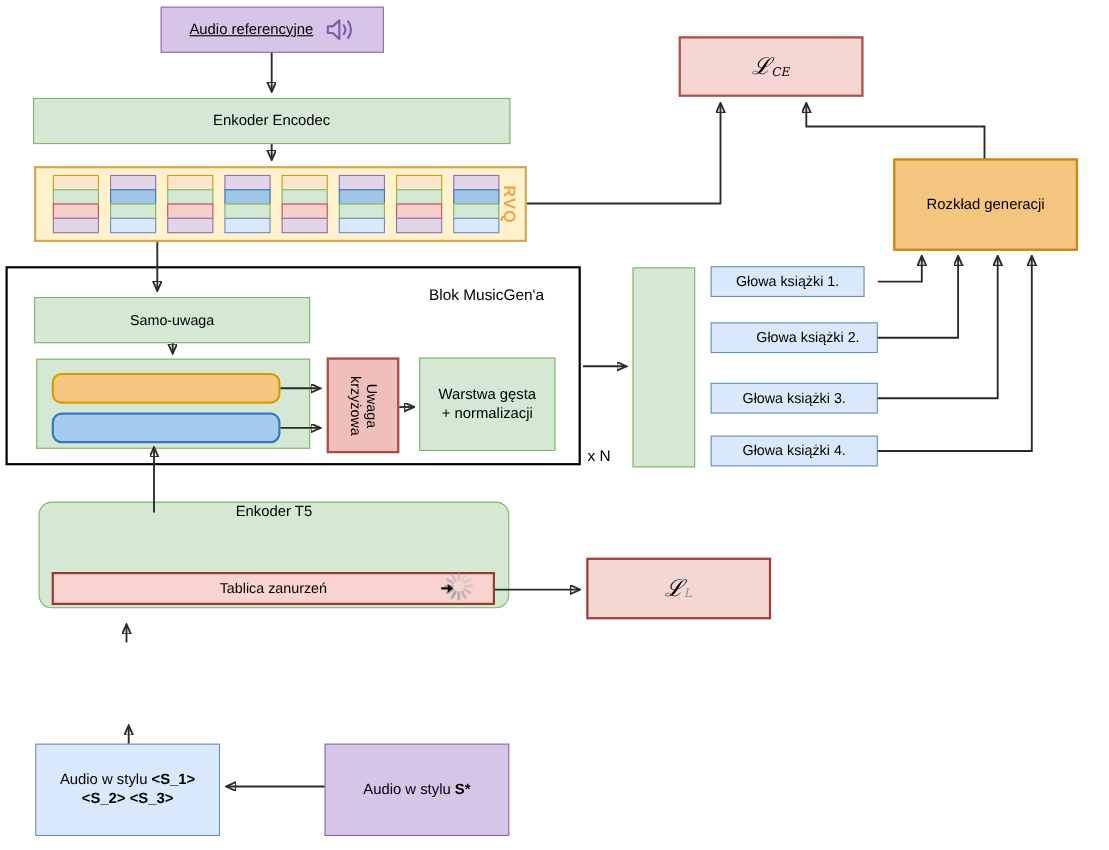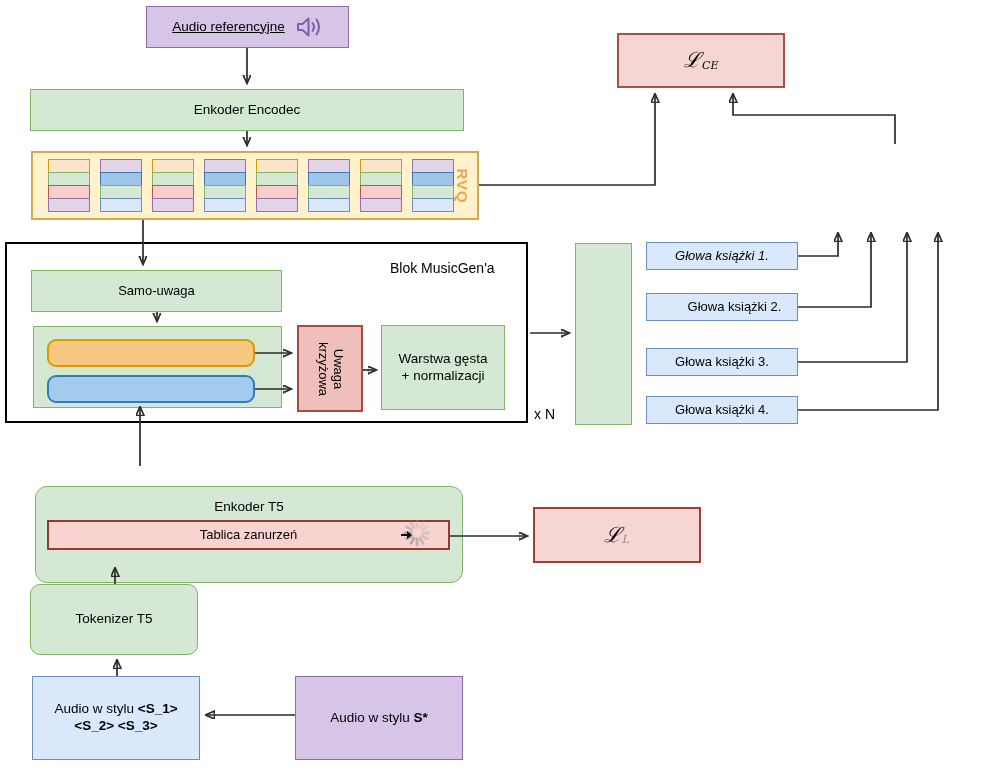--- a/index.html
+++ b/index.html
@@ -146,35 +146,38 @@
     </div>
   </div>
 
   <div class="box green" style="left:575px;top:243px;width:57px;height:182px;"></div>
 
   <div class="box loss" style="left:617px;top:33px;width:168px;height:55px;border:2px solid #ae4f47;">
     <span class="loss-symbol">ℒ</span>
     <span class="loss-sub">CE</span>
   </div>
 
-
-  <div class="box blue" style="left:646px;top:242px;width:152px;height:28px;font-style:italic;">
+  <div class="box rozklad">
+    <span>Rozkład generacji</span>
+  </div>
+
+  <div class="box blue" style="left:646px;top:242px;width:140px;height:28px;">
     <span>Głowa książki 1.</span>
   </div>
   <div class="box blue" style="left:646px;top:293px;width:152px;height:28px;padding-left:25px;">
     <span>Głowa książki 2.</span>
   </div>
   <div class="box blue" style="left:646px;top:348px;width:152px;height:28px;">
     <span>Głowa książki 3.</span>
   </div>
   <div class="box blue" style="left:646px;top:396px;width:152px;height:28px;">
     <span>Głowa książki 4.</span>
   </div>
 
-  <div class="box green rounded" style="left:35px;top:486px;width:428px;height:97px;align-items:flex-start;padding-top:12px;font-size:13.5px;">
+  <div class="box green rounded" style="left:35px;top:456px;width:428px;height:97px;align-items:flex-start;padding-top:0;font-size:13.5px;">
     <span>Enkoder T5</span>
   </div>
   <div class="box" style="left:47px;top:520px;width:403px;height:30px;border-radius:0;background:#f8d3cf;border:2px solid #943a31;">
     <span>Tablica zanurzeń</span>
     <span class="spinner">
       <svg width="34" height="32" viewBox="-17 -16 34 32">
         <g stroke="#a8a8a8" stroke-width="2.6" stroke-linecap="round">
           <line x1="0" y1="-6" x2="0" y2="-12" opacity="0.30"></line>
           <line x1="3" y1="-5.2" x2="6" y2="-10.4" opacity="0.20"></line>
           <line x1="5.2" y1="-3" x2="10.4" y2="-6" opacity="0.25"></line>
@@ -191,23 +194,20 @@
         <path d="M-16 1 h6 l0 -3 5 4 -5 4 0 -3 h-6 z" fill="#111"></path>
       </svg>
     </span>
   </div>
 
   <div class="box loss" style="left:533px;top:507px;width:168px;height:56px;border:2px solid #9e4038;">
     <span class="loss-symbol">ℒ</span>
     <span class="loss-sub" style="color:#8f8f8f;">L</span>
   </div>
 
-  <div class="box green" style="left:30px;top:584px;width:168px;height:71px;border-radius:10px;font-size:13.5px;">
-    <span>Tokenizer T5</span>
-  </div>
 
   <div class="box blue" style="left:32px;top:676px;width:168px;height:84px;font-size:13.5px;">
     <div>
       <span>Audio w stylu </span><b>&lt;S_1&gt;</b><br>
       <b>&lt;S_2&gt; &lt;S_3&gt;</b>
     </div>
   </div>
 
   <div class="box purple" style="left:295px;top:676px;width:168px;height:84px;font-size:13.5px;">
     <div>

